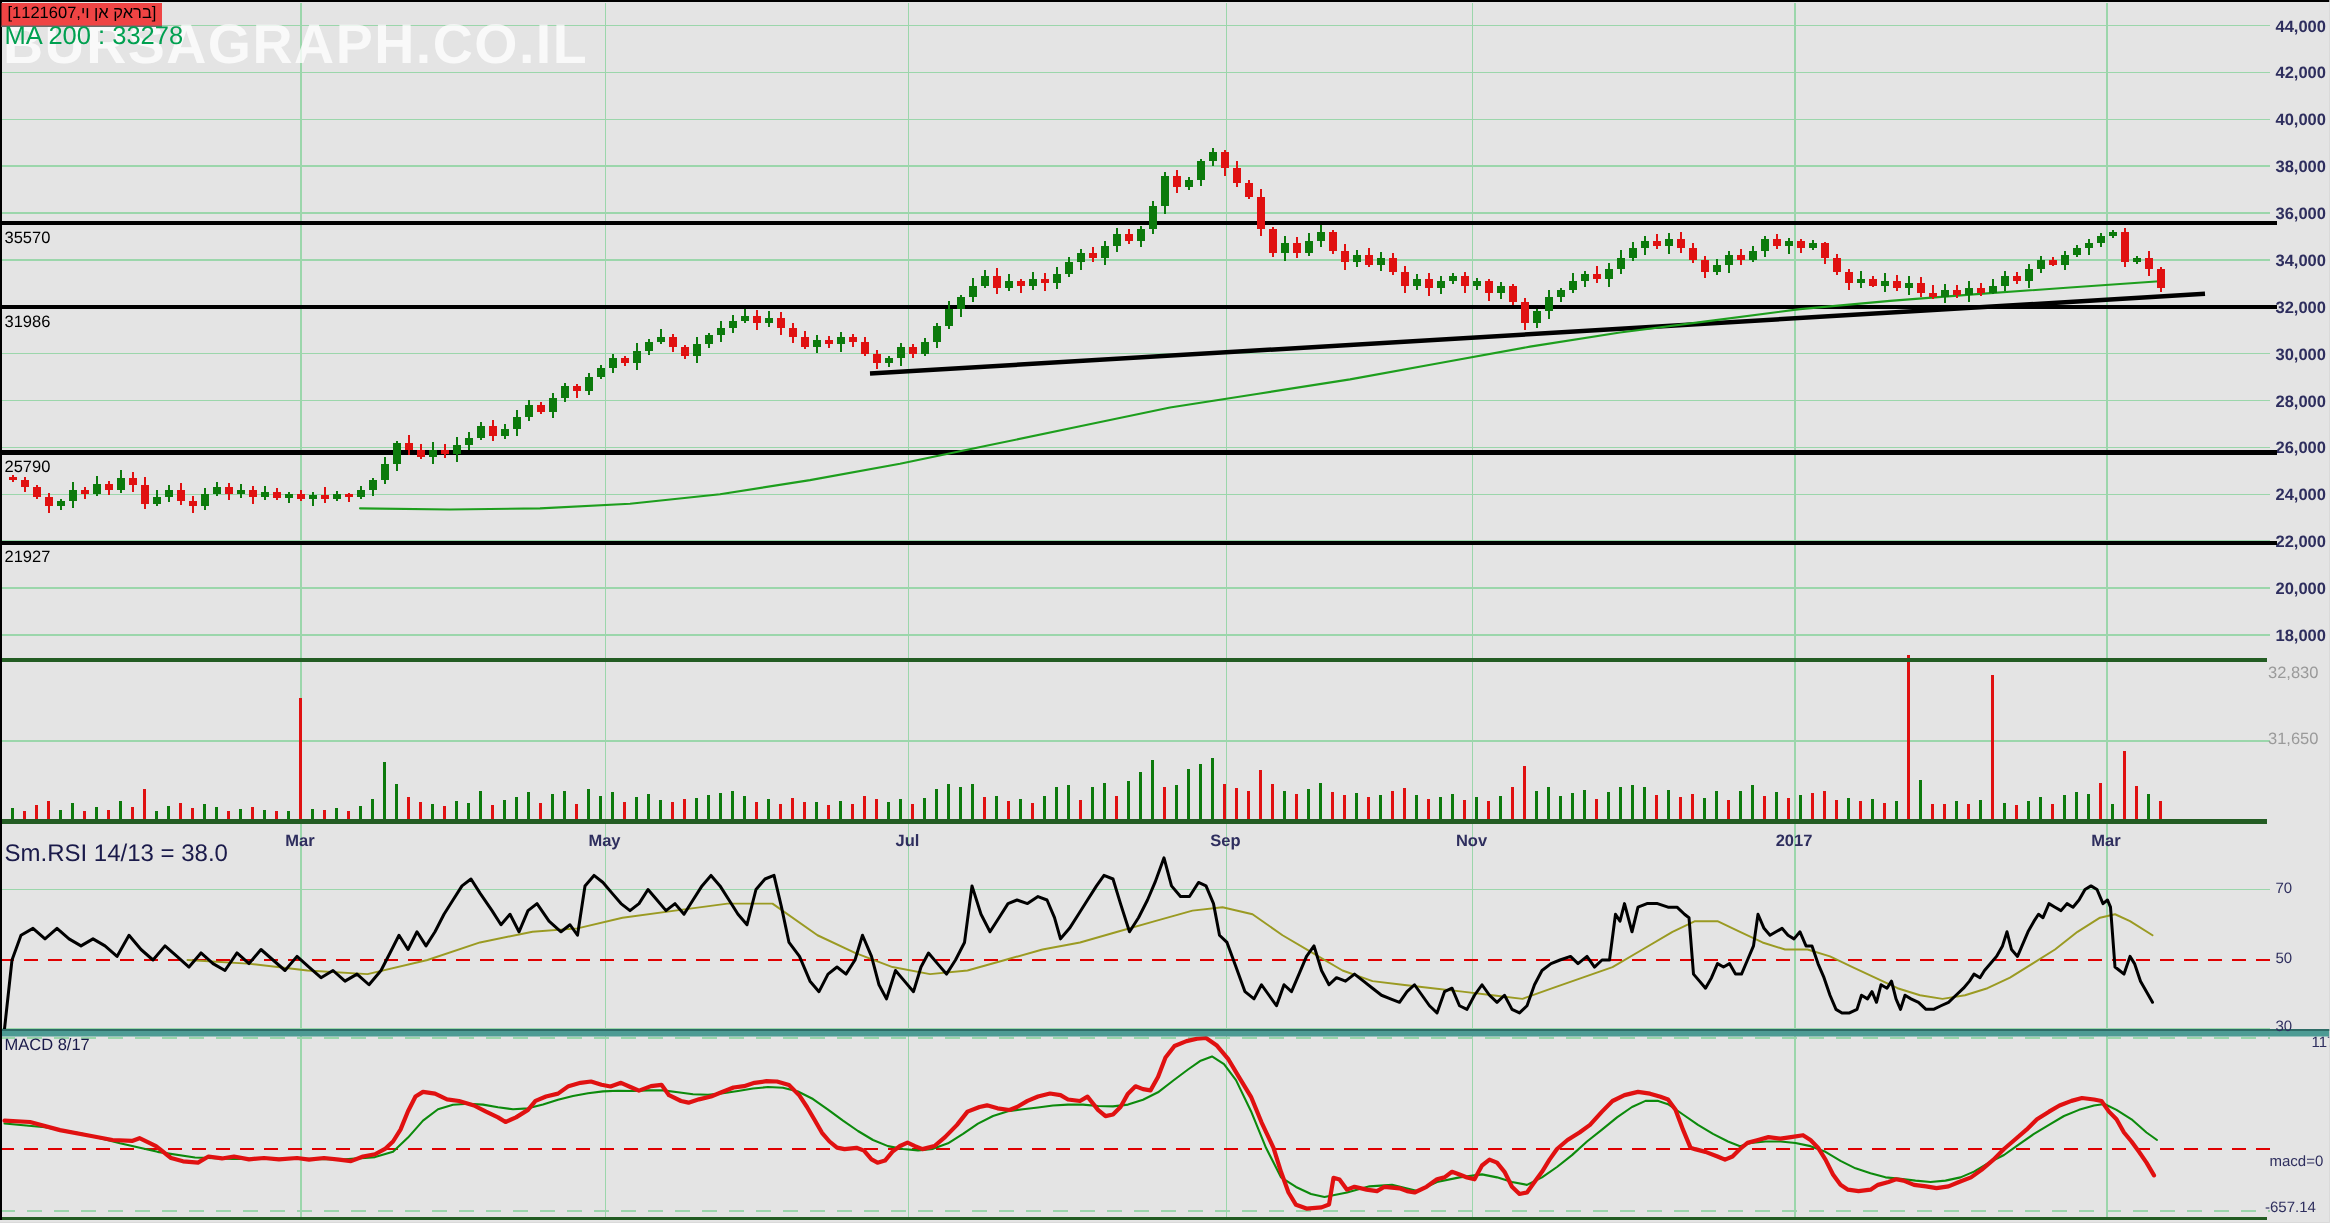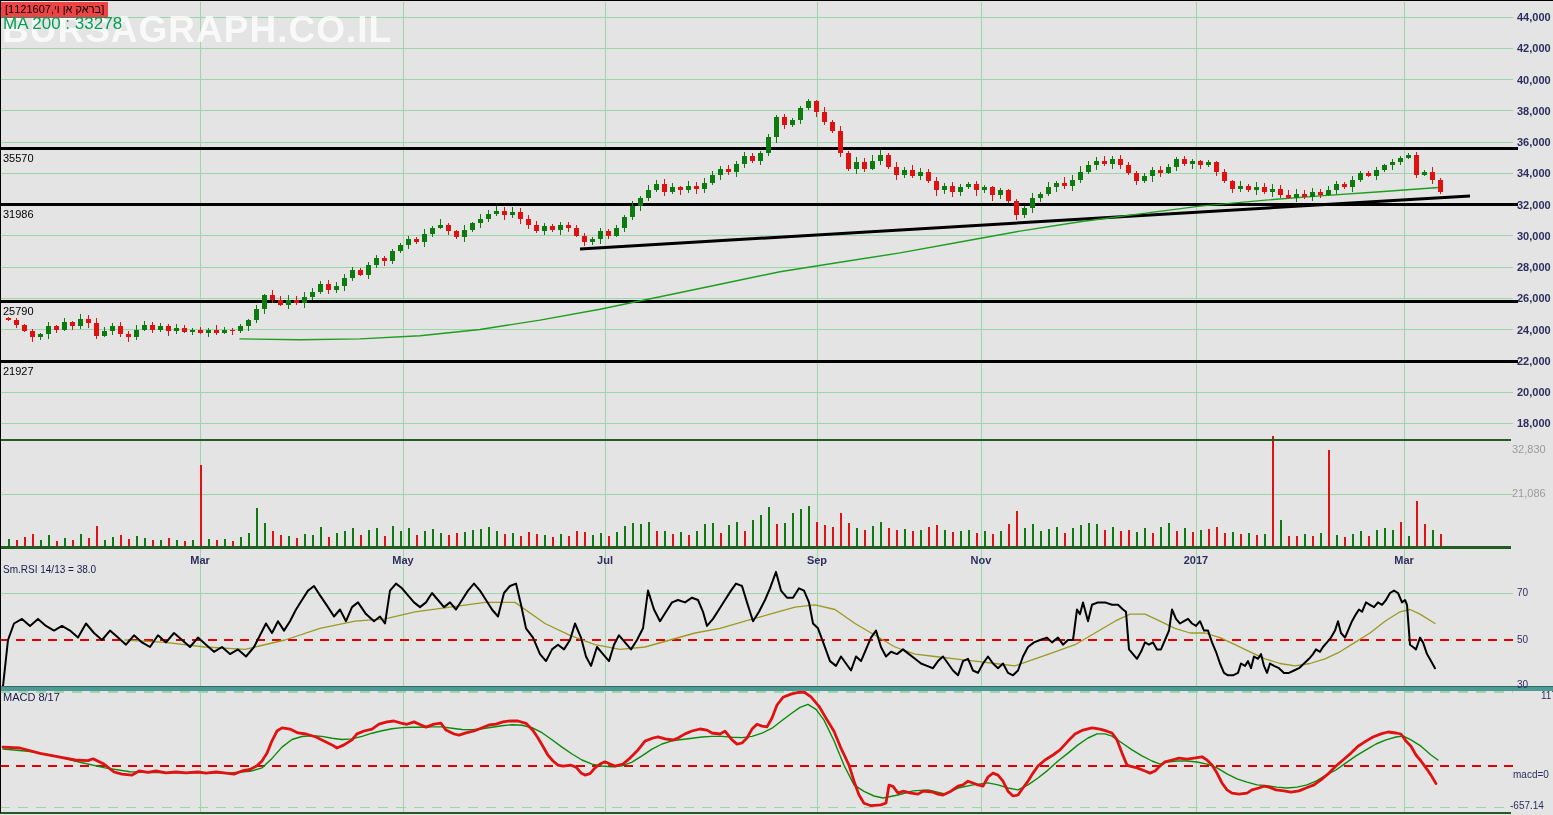--- a/index.html
+++ b/index.html
@@ -11,21 +11,21 @@
   .lbl{position:absolute;white-space:nowrap;line-height:12px;}
   #title-box{
     left:1px;top:2px;background:#ef4444;color:#000;font-size:11px;
     padding:1px 4px 2px 4px;border-bottom:1px solid #6b6b6b;direction:rtl;
   }
   #ma-label{left:3px;top:18px;color:#00a050;font-size:17px;}
   #watermark{
     left:2px;top:24px;font-size:37px;font-weight:bold;letter-spacing:1px;
     color:rgba(255,255,255,0.78);
   }
-  #rsi-label{left:3px;top:564px;color:#1a1a4a;font-size:10px;}
+  #rsi-label{left:3px;top:564px;color:#1a1a4a;font-size:16px;}
   #macd-label{left:3px;top:691px;color:#1a1a4a;font-size:11px;}
   .axis-navy{color:#2e2e5e;font-size:10px;font-weight:normal;}
   .axis-gray{color:#9a9a9a;font-size:11px;}
   #rsi-70{left:1517px;top:587px;}
   #rsi-50{left:1517px;top:634px;}
   #rsi-30{left:1517px;top:679px;}
   #macd-max{left:1513px;top:690px;margin-left:28px;}
   #macd-zero{left:1513px;top:769px;}
   #macd-min{left:1510px;top:800px;}
   #vol-max{left:1512px;top:443px;}
@@ -665,21 +665,21 @@
         <line x1="0" y1="0.5" x2="1553" y2="0.5" stroke="#000" stroke-width="1" shape-rendering="crispEdges"></line>
         <line x1="0.5" y1="0" x2="0.5" y2="813" stroke="#000" stroke-width="1" shape-rendering="crispEdges"></line>
       </g>
     </svg>
 
   <div class="lbl" id="watermark">BURSAGRAPH.CO.IL</div>
   <div class="lbl" id="title-box">[בראק אן וי,1121607]</div>
   <div class="lbl" id="ma-label">MA 200 : 33278</div>
 
   <div class="lbl axis-gray" id="vol-max">32,830</div>
-  <div class="lbl axis-gray" id="vol-mid">21,086</div>
+  <div class="lbl axis-gray" id="vol-mid">31,650</div>
 
   <div class="lbl" id="rsi-label">Sm.RSI 14/13 = 38.0</div>
   <div class="lbl axis-navy" id="rsi-70">70</div>
   <div class="lbl axis-navy" id="rsi-50">50</div>
   <div class="lbl axis-navy" id="rsi-30">30</div>
 
   <div class="lbl" id="macd-label">MACD 8/17</div>
   <div class="lbl axis-navy" id="macd-max">1174.57</div>
   <div class="lbl axis-navy" id="macd-zero">macd=0</div>
   <div class="lbl axis-navy" id="macd-min">-657.14</div>

